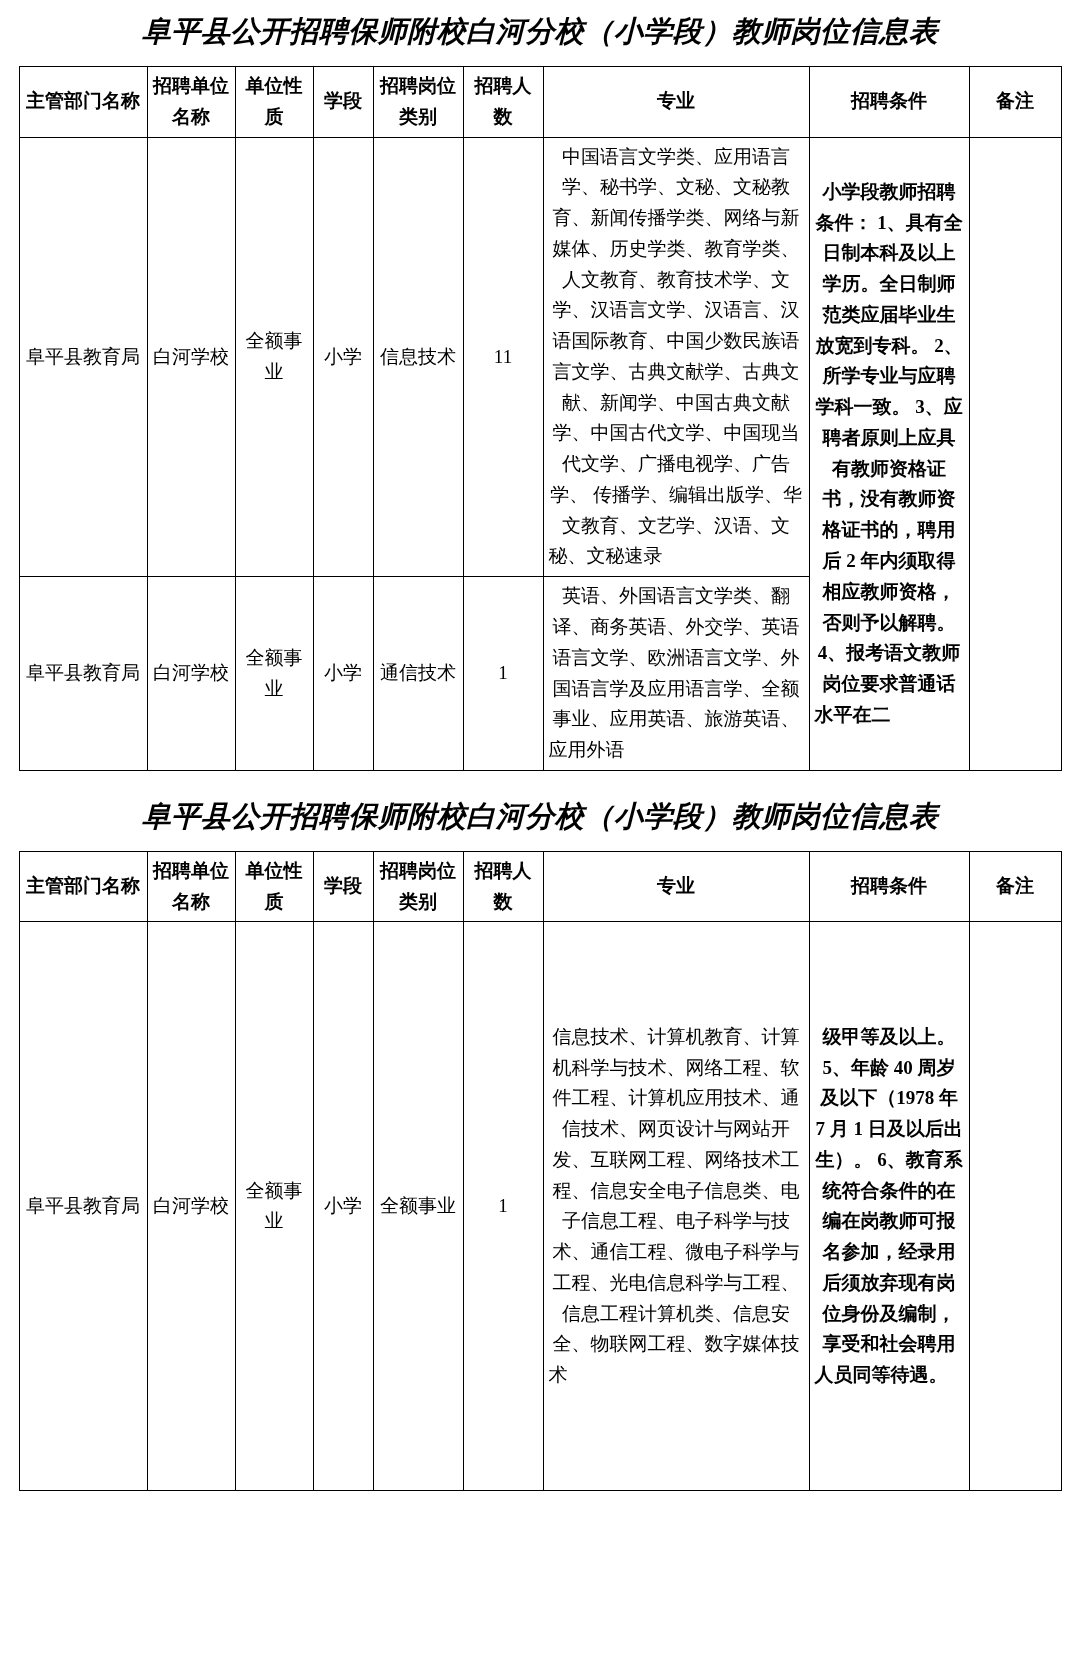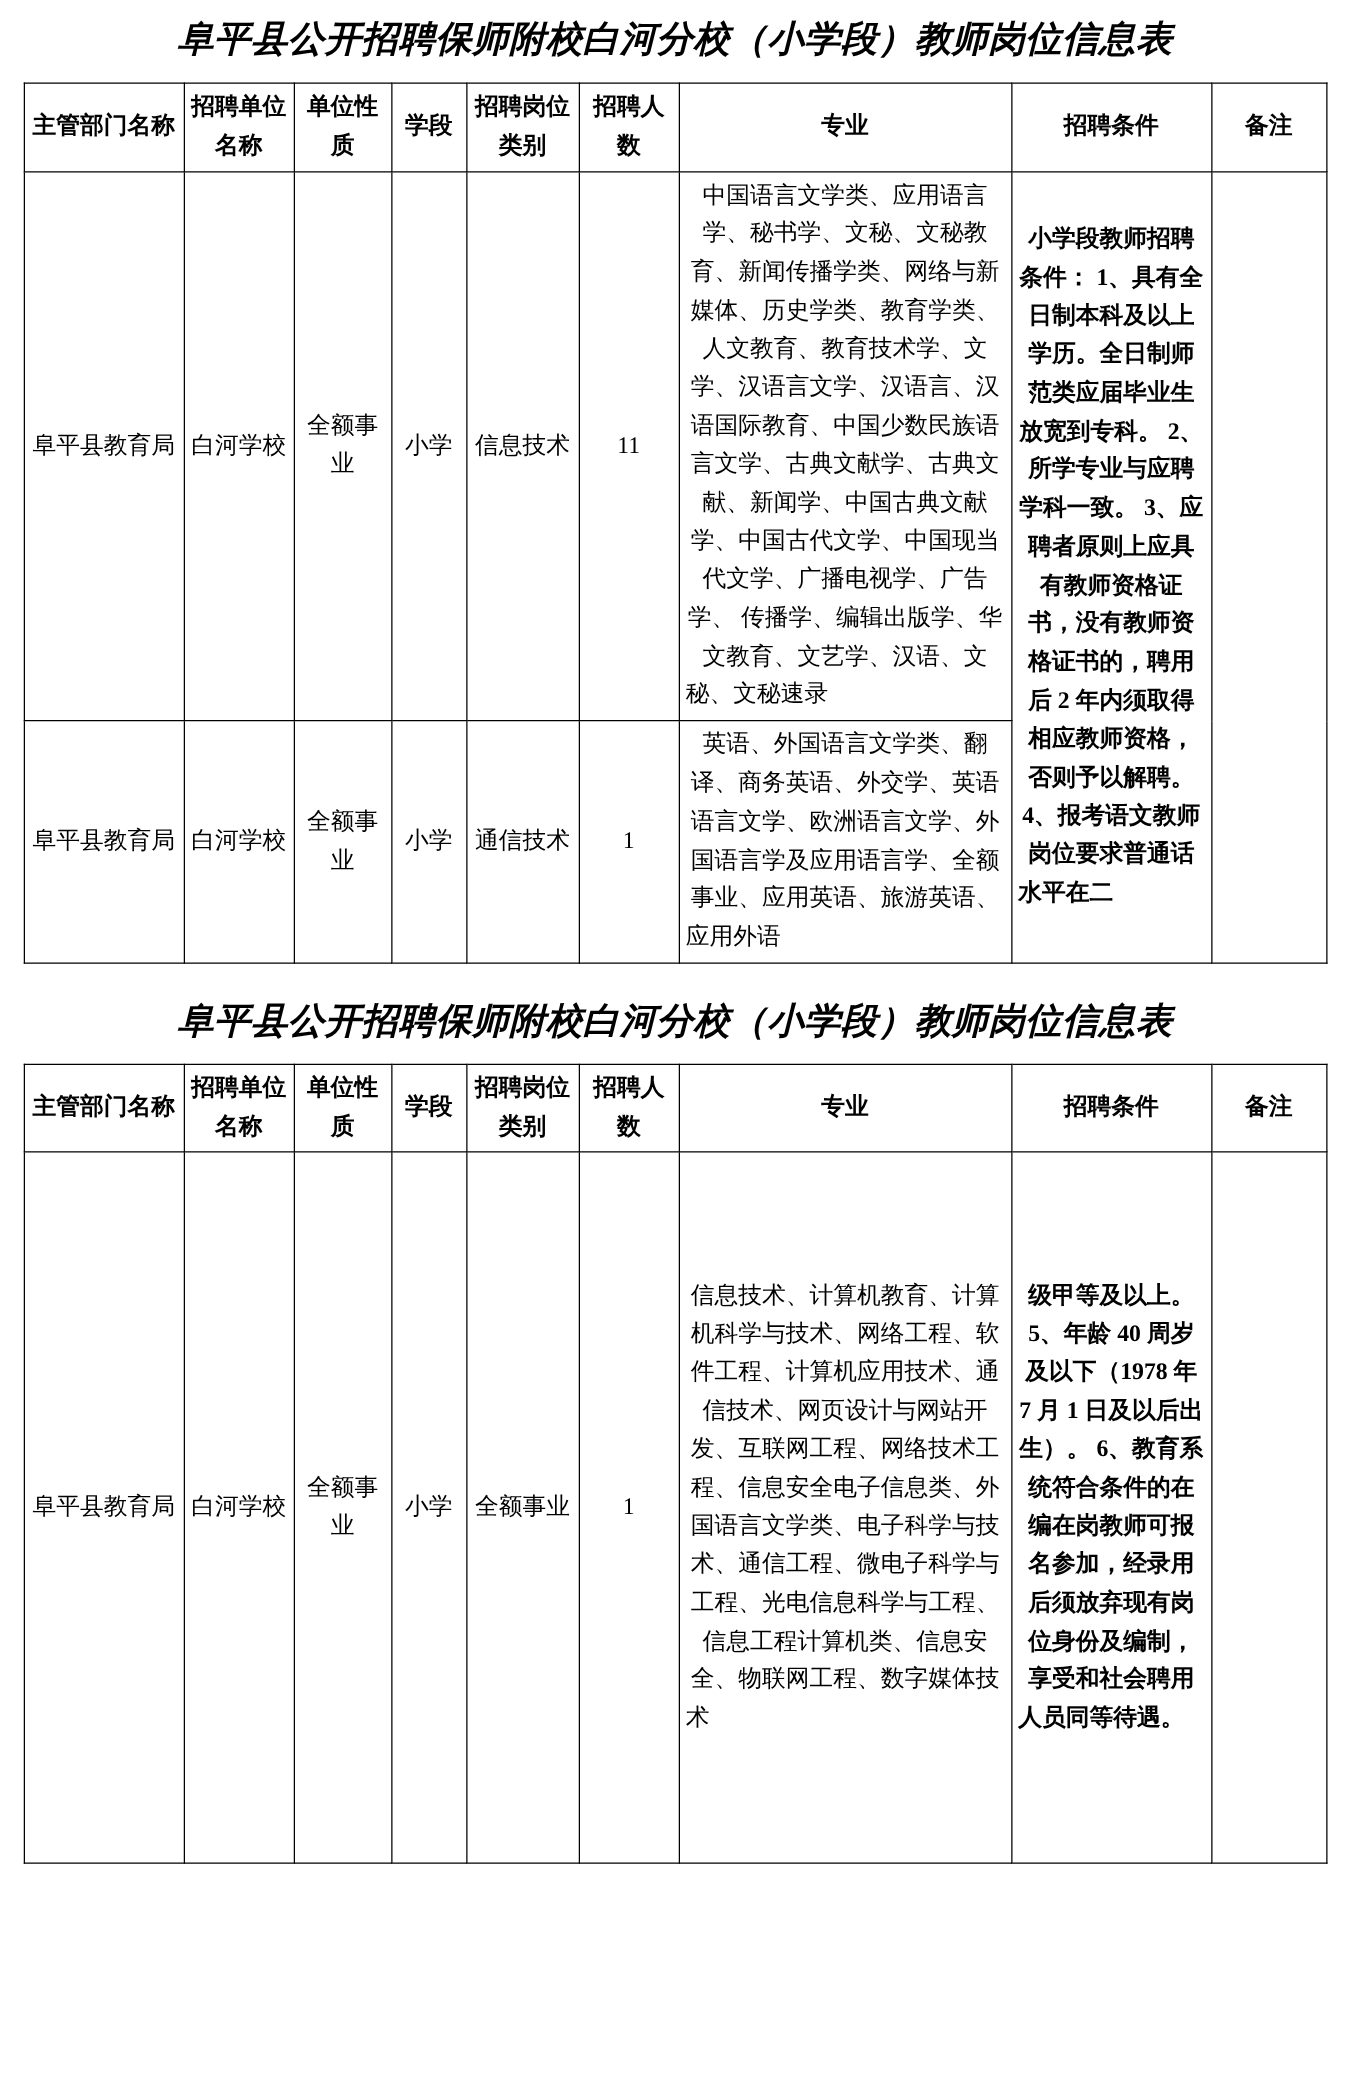--- a/index.html
+++ b/index.html
@@ -171,21 +171,21 @@
       </tr>
     </thead>
     <tbody>
       <tr class="tall-row">
         <td class="cell-narrow">阜平县教育局</td>
         <td class="cell-narrow">白河学校</td>
         <td class="cell-narrow">全额事业</td>
         <td class="cell-narrow">小学</td>
         <td class="cell-narrow">全额事业</td>
         <td>1</td>
-        <td class="cell-major">信息技术、计算机教育、计算机科学与技术、网络工程、软件工程、计算机应用技术、通信技术、网页设计与网站开发、互联网工程、网络技术工程、信息安全电子信息类、外国语言文学类、电子科学与技术、通信工程、微电子科学与工程、光电信息科学与工程、信息工程计算机类、信息安全、物联网工程、数字媒体技术</td>
+        <td class="cell-major">信息技术、计算机教育、计算机科学与技术、网络工程、软件工程、计算机应用技术、通信技术、网页设计与网站开发、互联网工程、网络技术工程、信息安全电子信息类、电子信息工程、电子科学与技术、通信工程、微电子科学与工程、光电信息科学与工程、信息工程计算机类、信息安全、物联网工程、数字媒体技术</td>
         <td class="cell-cond">级甲等及以上。
 5、年龄 40 周岁及以下（1978 年 7 月 1 日及以后出生）。
 6、教育系统符合条件的在编在岗教师可报名参加，经录用后须放弃现有岗位身份及编制，享受和社会聘用人员同等待遇。</td>
         <td></td>
       </tr>
     </tbody>
   </table>
 
 </div>
 

